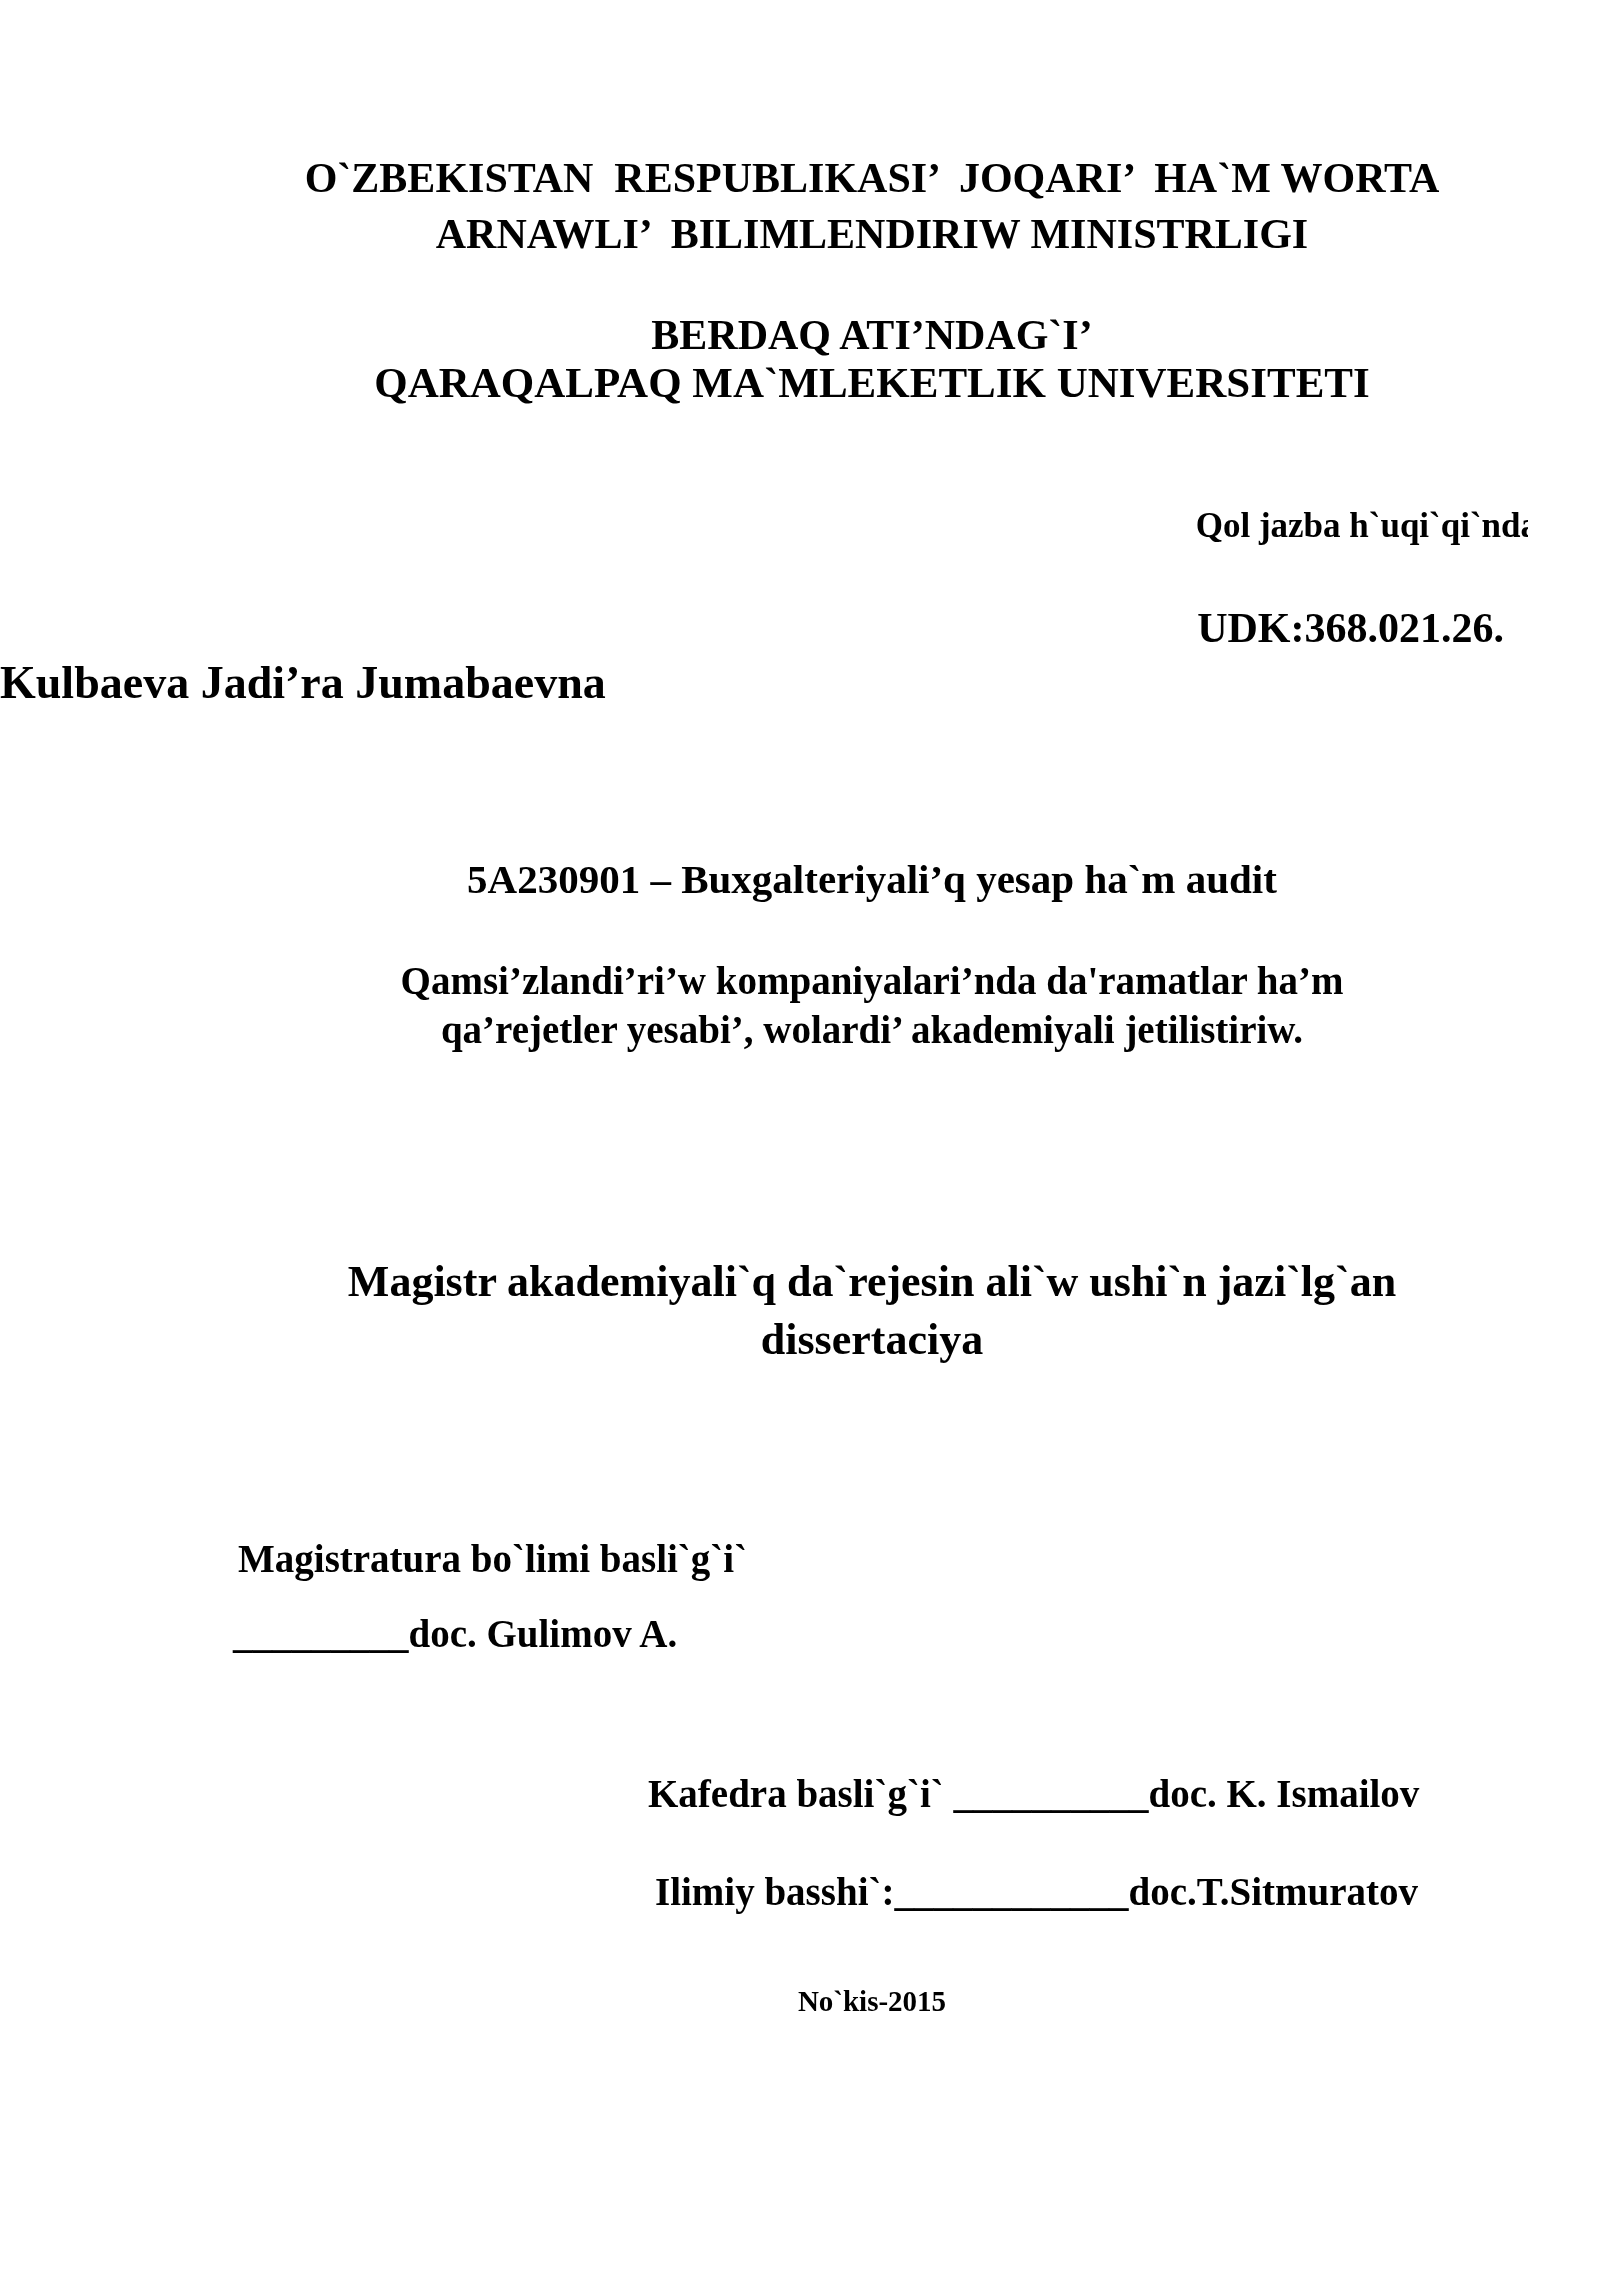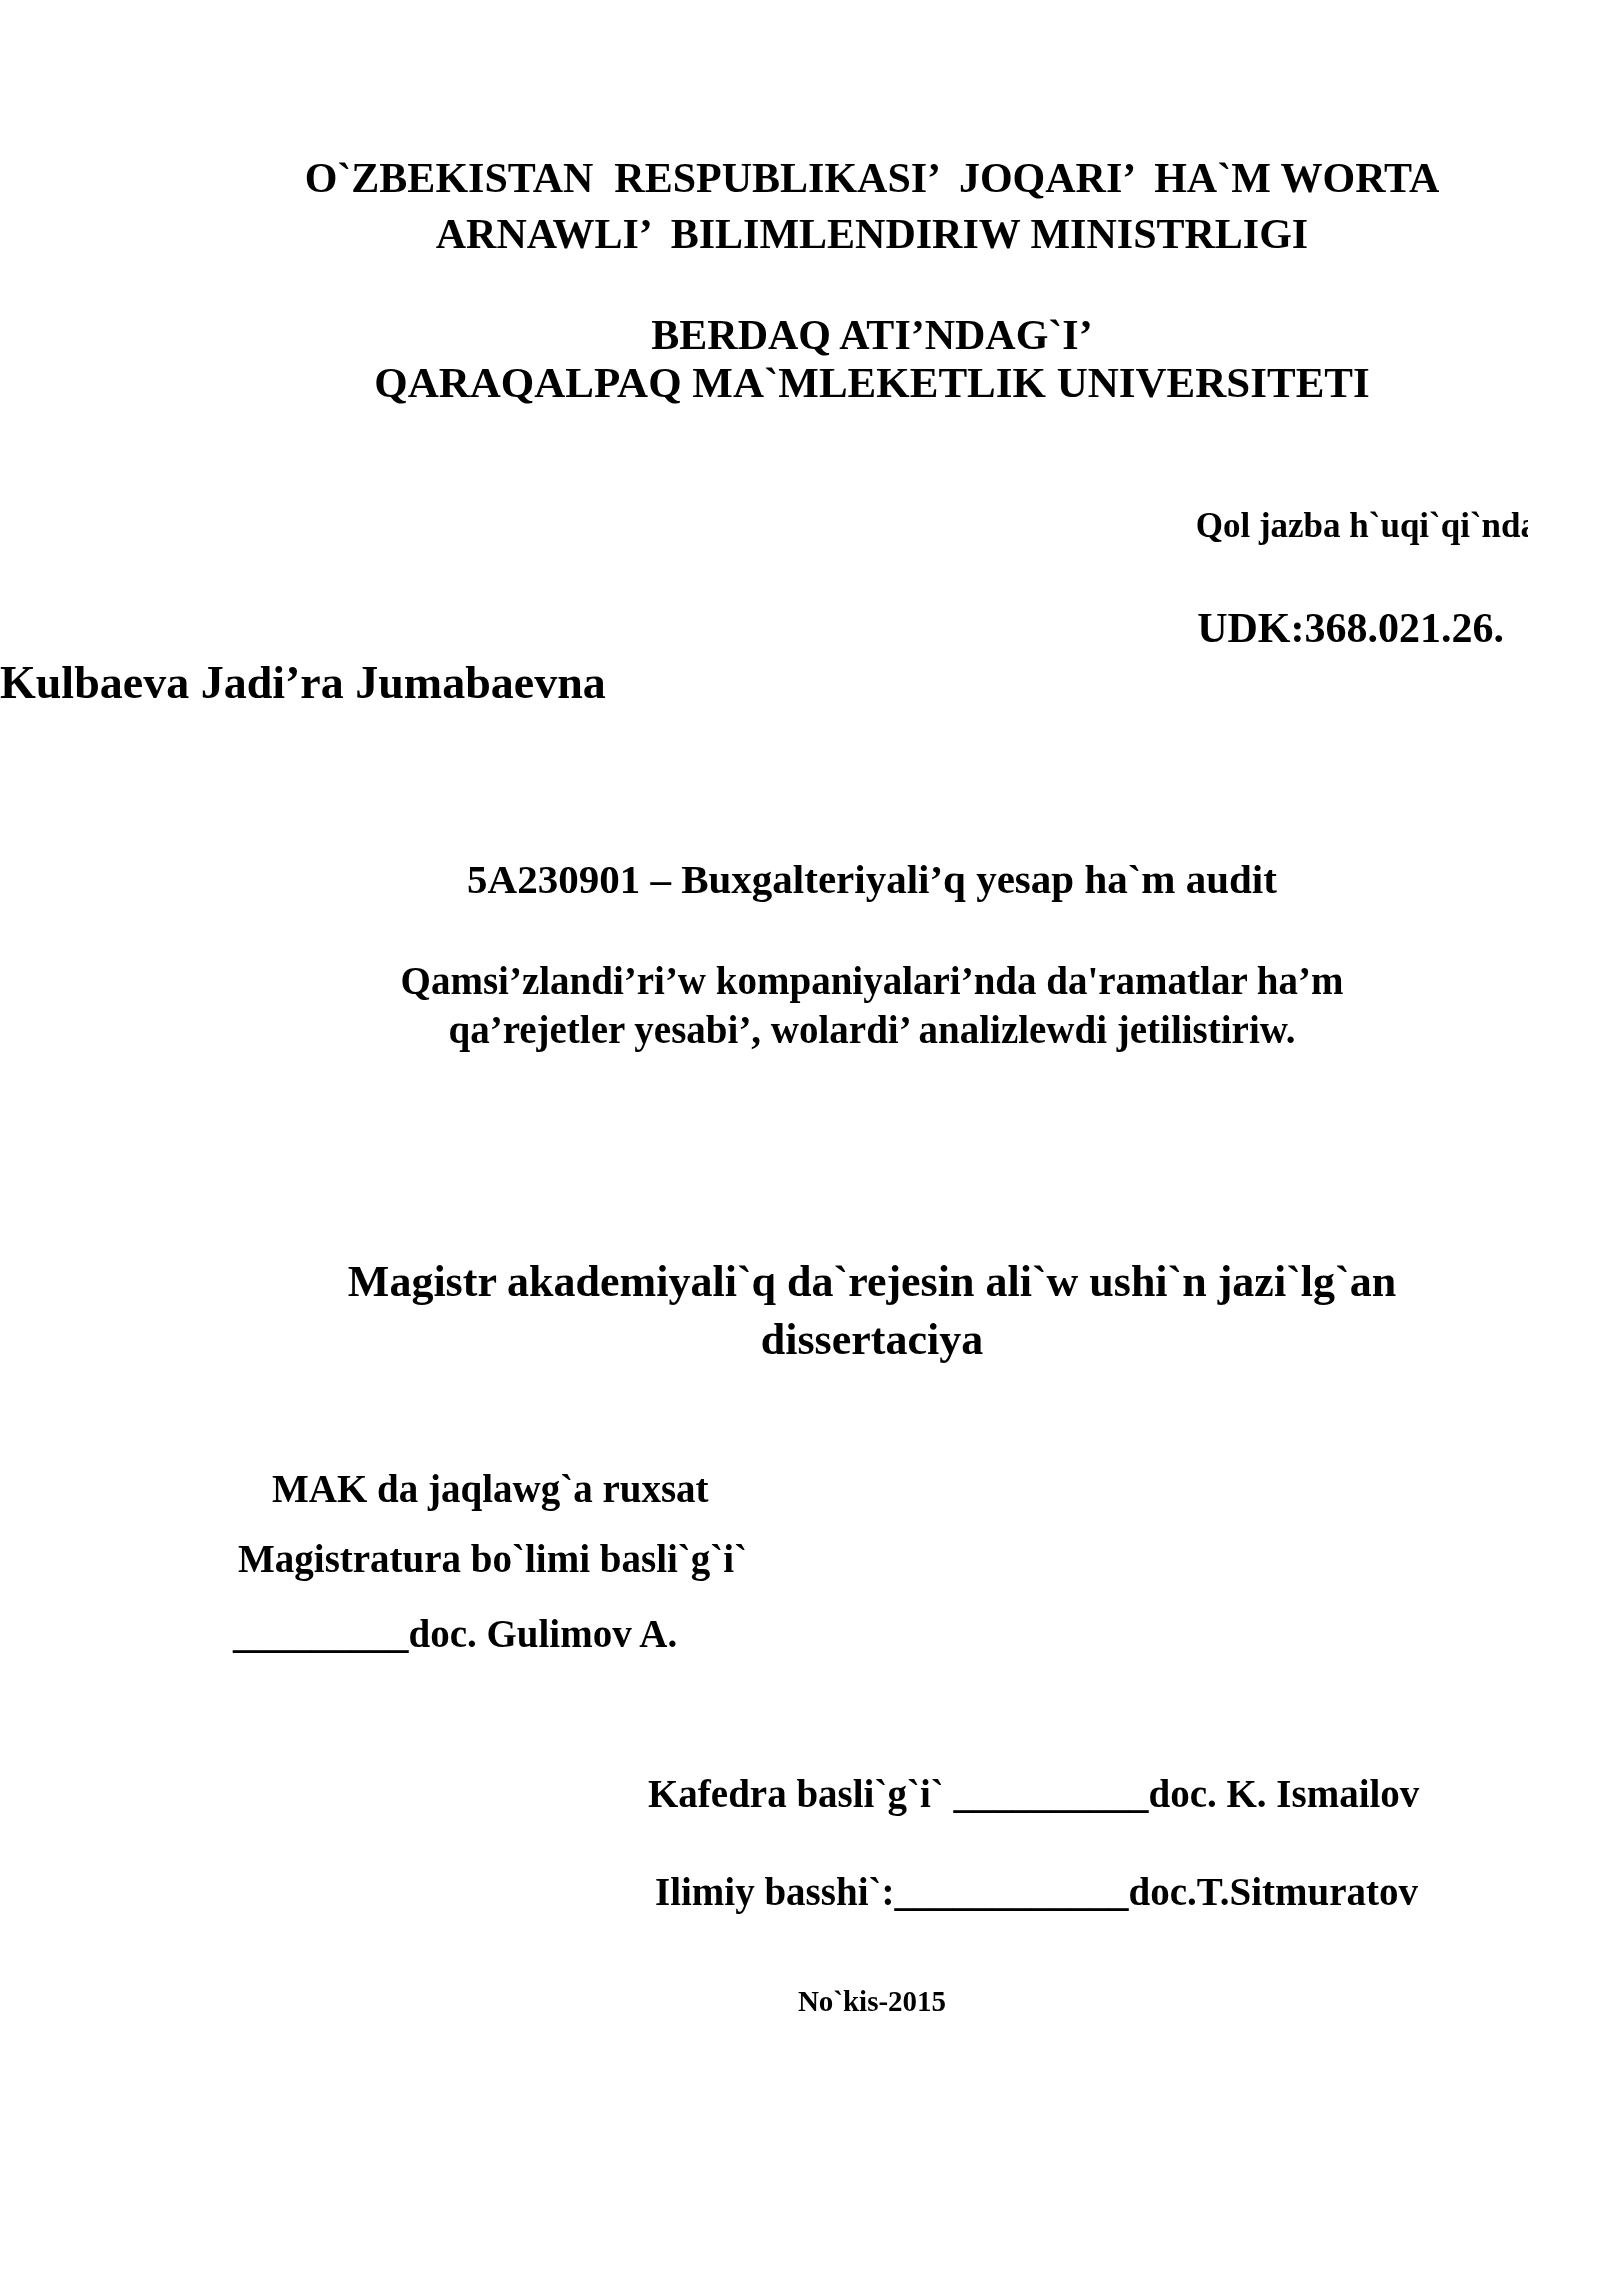--- a/index.html
+++ b/index.html
@@ -66,27 +66,26 @@
   <div class="line manuscript">Qol jazba h`uqi`qi`nda</div>
 
   <div class="line udk">UDK:368.021.26.</div>
 
   <div class="line author">Kulbaeva Jadi’ra Jumabaevna</div>
 
   <div class="line centered specialty">5A230901 – Buxgalteriyali’q yesap ha`m audit</div>
 
   <div class="line centered topic-1">Qamsi’zlandi’ri’w kompaniyalari’nda da'ramatlar ha’m</div>
 
-  <div class="line centered topic-2">qa’rejetler yesabi’, wolardi’ analizlewdi jetilistiriw.</div>
+  <div class="line centered topic-2">qa’rejetler yesabi’, wolardi’ akademiyali jetilistiriw.</div>
 
   <div class="line centered thesis-1">Magistr akademiyali`q da`rejesin ali`w ushi`n jazi`lg`an</div>
 
   <div class="line centered thesis-2">dissertaciya</div>
 
-  <div class="line mak">MAK da jaqlawg`a ruxsat</div>
 
   <div class="line mag-head">Magistratura bo`limi basli`g`i`</div>
 
   <div class="line mag-sign">_________doc. Gulimov A.</div>
 
   <div class="line kafedra">Kafedra basli`g`i` __________doc. K. Ismailov</div>
 
   <div class="line ilimiy">Ilimiy basshi`:____________doc.T.Sitmuratov</div>
 
   <div class="line centered city-year">No`kis-2015</div>

